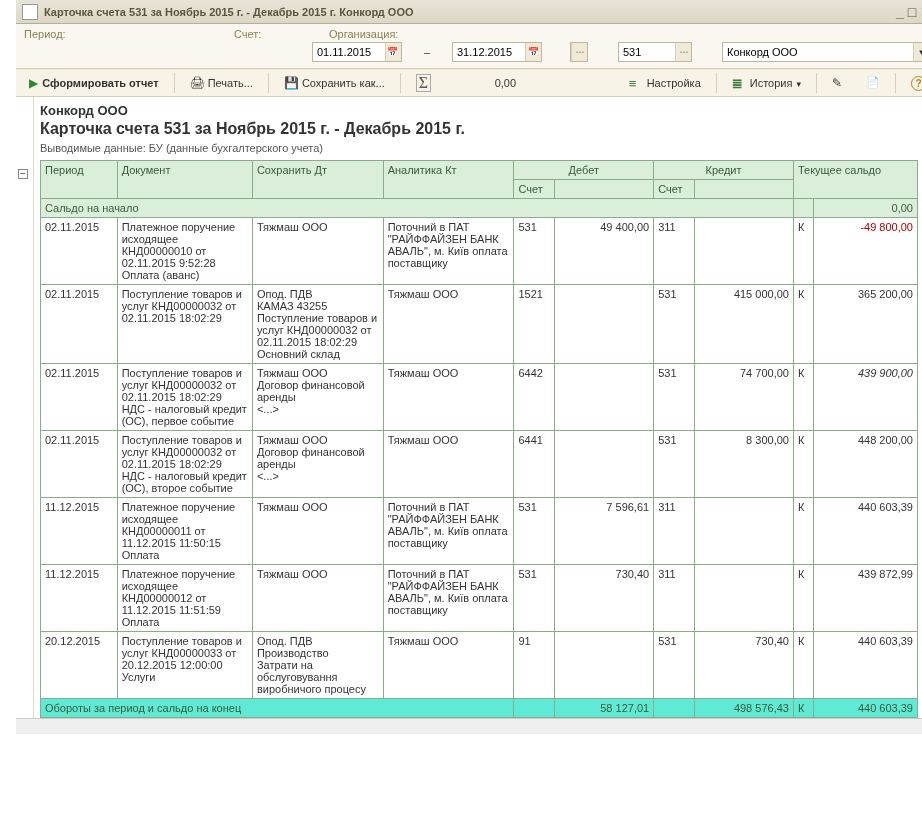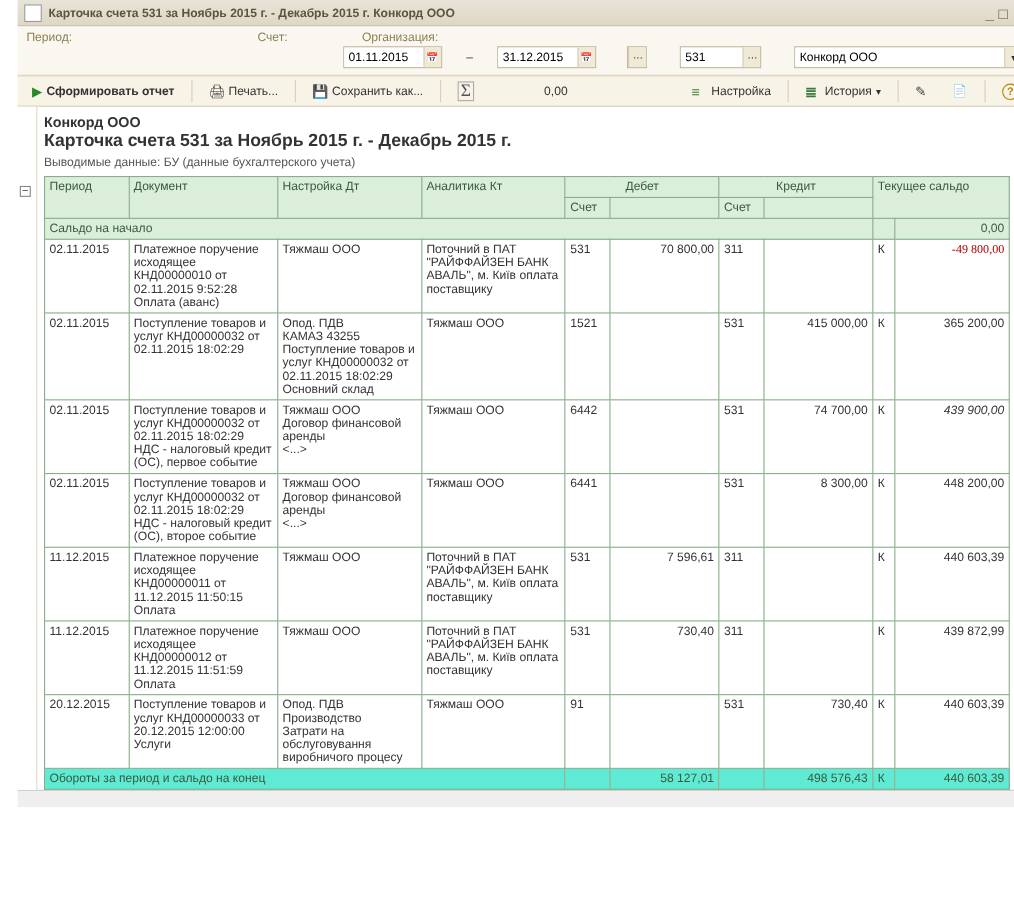--- a/index.html
+++ b/index.html
@@ -189,21 +189,21 @@
             <col style="width:88px">
             <col style="width:36px">
             <col style="width:88px">
           <col style="width:18px">
             <col style="width:92px">
         </colgroup>
         <thead>
           <tr>
             <th rowspan="2">Период</th>
             <th rowspan="2">Документ</th>
-            <th rowspan="2">Настройка Дт</th>
+            <th rowspan="2">Сохранить Дт</th>
             <th rowspan="2">Аналитика Кт</th>
             <th colspan="2" style="text-align:center">Дебет</th>
             <th colspan="2" style="text-align:center">Кредит</th>
             <th rowspan="2" colspan="2">Текущее сальдо</th>
           </tr>
           <tr class="subhdr">
             <th>Счет</th>
             <th></th>
             <th>Счет</th>
             <th></th>
@@ -215,25 +215,25 @@
             <td></td>
             <td class="amt">0,00</td>
           </tr>
         <tr>
               <td style="white-space: pre-line;">02.11.2015</td>
               <td style="white-space: pre-line;">Платежное поручение исходящее КНД00000010 от 02.11.2015 9:52:28
 Оплата (аванс)</td>
               <td style="white-space: pre-line;">Тяжмаш ООО</td>
               <td style="white-space: pre-line;">Поточний в ПАТ "РАЙФФАЙЗЕН БАНК АВАЛЬ", м. Київ оплата поставщику</td>
               <td class="acct" style="white-space: pre-line;">531</td>
-              <td class="amt" style="white-space: pre-line;">70 800,00</td>
+              <td class="amt" style="white-space: pre-line;">49 400,00</td>
               <td class="acct" style="white-space: pre-line;">311</td>
               <td class="amt" style="white-space: pre-line;"></td>
               <td style="white-space: pre-line;">К</td>
-              <td class="amt neg" style="white-space: pre-line; font-family: Liberation Serif, serif;">-49 800,00</td>
+              <td class="amt neg" style="white-space: pre-line;">-49 800,00</td>
             </tr>
             <tr>
               <td style="white-space: pre-line;">02.11.2015</td>
               <td style="white-space: pre-line;">Поступление товаров и услуг КНД00000032 от 02.11.2015 18:02:29</td>
               <td style="white-space: pre-line;">Опод. ПДВ
 КАМАЗ 43255
 Поступление товаров и услуг КНД00000032 от 02.11.2015 18:02:29
 Основний склад</td>
               <td style="white-space: pre-line;">Тяжмаш ООО</td>
               <td class="acct" style="white-space: pre-line;">1521</td>

